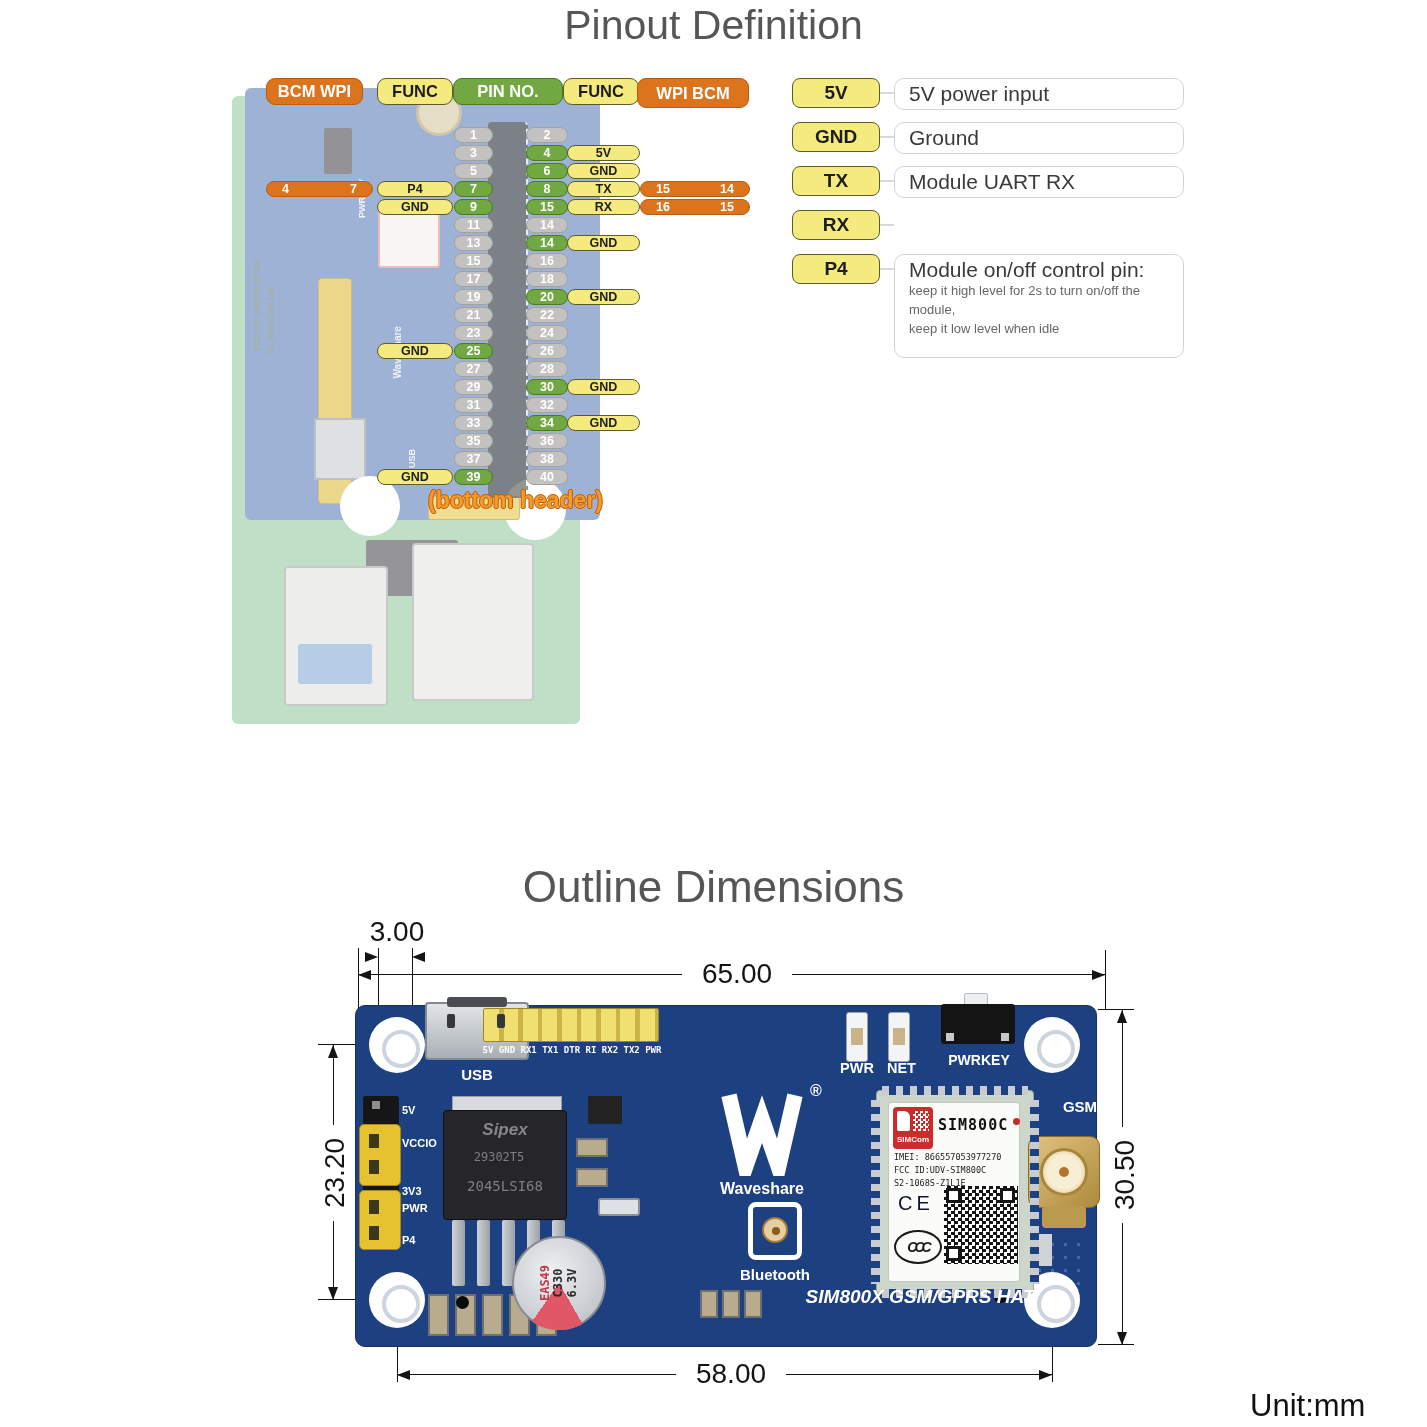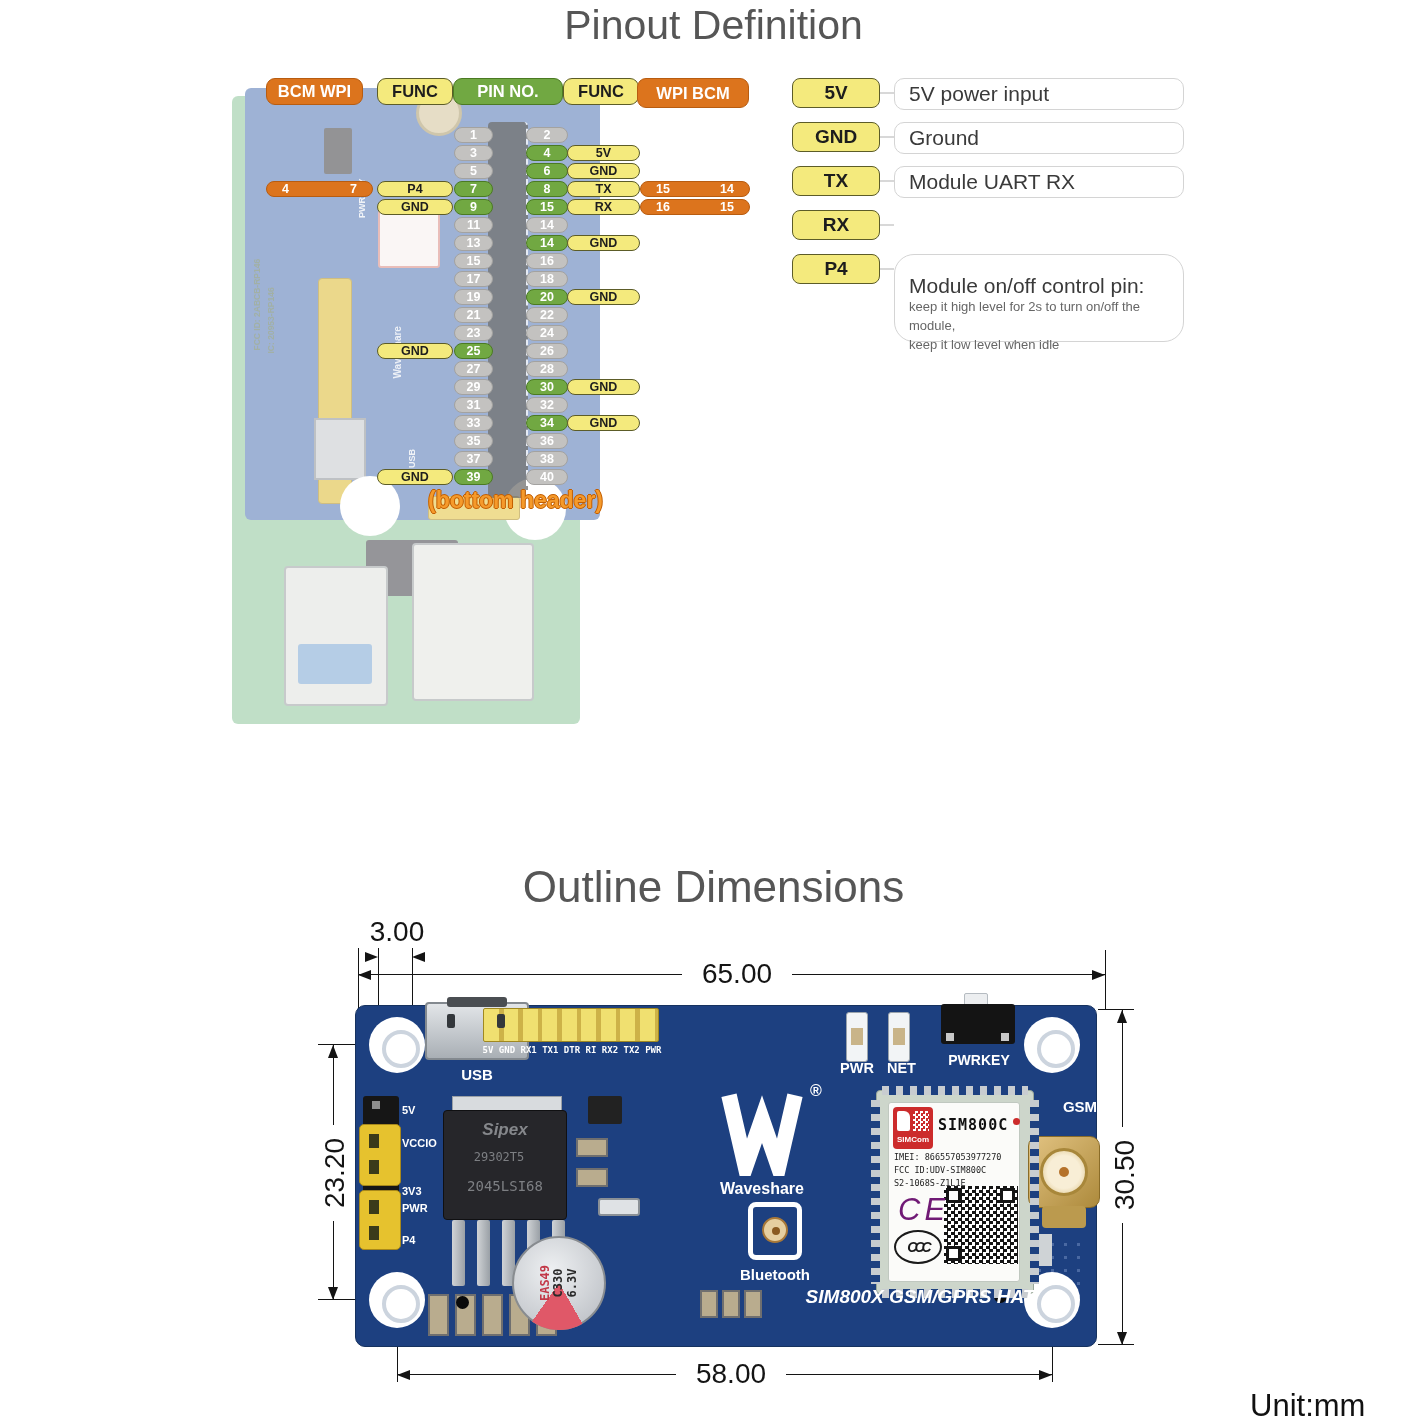--- a/index.html
+++ b/index.html
@@ -16,21 +16,21 @@
   .gray{background:#c3c2c0;border:1.5px solid #a3a2a0;color:#fff;}
   .hdr{font-size:16.5px;border-radius:9px;}
   .pair{justify-content:space-between;padding:0 15px;}
   
   .lg-row{position:absolute;left:792px;display:flex;align-items:flex-start;}
   .lg-badge{position:relative;width:88px;height:30px;font-size:19px;border-radius:8px;flex:none;
             display:flex;align-items:center;justify-content:center;font-weight:bold;box-sizing:border-box;}
   .lg-conn{width:14px;height:2px;background:#d8d8d8;margin-top:14px;flex:none;}
   .lg-box{width:290px;border:1.5px solid #d4d4d4;border-radius:10px;background:#fff;box-sizing:border-box;
           font-size:21px;color:#3a3a3a;padding:0 0 0 14px;display:flex;align-items:center;height:32px;}
-  .lg-box.tall{height:88px;flex-direction:column;align-items:flex-start;justify-content:flex-start;padding-top:19px;border-radius:20px;}
+  .lg-box.tall{height:104px;flex-direction:column;align-items:flex-start;justify-content:flex-start;padding-top:3px;}
   .lg-sub{font-size:13px;color:#666;line-height:1.45;}
   
   .photo{position:absolute;left:232px;top:88px;width:368px;height:642px;opacity:.55;z-index:1;}
   .photo .abs{position:absolute;}
   .vtxt{transform:rotate(-90deg);font-weight:bold;white-space:nowrap;}
   
   .dline-h{position:absolute;height:0;border-top:1.5px solid #141414;}
   .dline-v{position:absolute;width:0;border-left:1.5px solid #141414;}
   .ar{position:absolute;width:0;height:0;border:solid transparent;}
   .ar-l{border-width:5px 13px 5px 0;border-right-color:#141414;}
@@ -290,21 +290,21 @@
   <div class="abs" style="left:888px;top:1102px;width:132px;height:180px;background:#fbfbf9;border:1px solid #c0c8c0;border-radius:3px;z-index:3;"></div>
   <div class="abs" style="left:893px;top:1107px;width:40px;height:42px;background:#cc2b2b;border-radius:4px;z-index:4;"></div>
   <div class="abs" style="left:897px;top:1111px;width:13px;height:20px;background:#fff;border-radius:2px 6px 2px 2px;z-index:5;"></div>
   <div class="abs" style="left:913px;top:1111px;width:16px;height:20px;z-index:5;background:repeating-conic-gradient(#fff 0% 25%,#cc2b2b 0% 50%) 0 0/5px 5px;"></div>
   <div class="abs" style="left:893px;top:1135px;width:40px;text-align:center;font-size:8px;font-weight:bold;color:#fff;z-index:5;">SIMCom</div>
   <div class="abs mono" style="left:938px;top:1116px;width:80px;font-size:15px;font-weight:bold;letter-spacing:1px;color:#111;z-index:4;">SIM800C</div>
   <div class="abs" style="left:1013px;top:1118px;width:7px;height:7px;background:#cc2b2b;border-radius:50%;z-index:4;"></div>
   <div class="abs mono" style="left:894px;top:1152px;width:130px;font-size:8.5px;color:#222;z-index:4;">IMEI: 866557053977270</div>
   <div class="abs mono" style="left:894px;top:1165px;width:130px;font-size:8.5px;color:#222;z-index:4;">FCC ID:UDV-SIM800C</div>
   <div class="abs mono" style="left:894px;top:1178px;width:130px;font-size:8.5px;color:#222;z-index:4;">S2-1068S-Z1L1E</div>
-  <div class="abs" style="left:898px;top:1192px;width:44px;font-size:31px;letter-spacing:4px;color:#701a75;z-index:4;font-style:italic;">CE</div>
+  <div class="abs" style="left:898px;top:1192px;width:44px;font-size:20px;letter-spacing:4px;color:#0f172a;z-index:4;">CE</div>
   <div class="abs" style="left:894px;top:1230px;width:48px;height:34px;border:2.5px solid #1a1a1a;border-radius:50%;z-index:4;
               display:flex;align-items:center;justify-content:center;">
     <span style="font-size:14px;font-weight:bold;font-style:italic;letter-spacing:-3px;color:#1a1a1a;">CCC</span>
   </div>
   <div class="qr">
     <div class="finder" style="left:2px;top:2px;"></div>
     <div class="finder" style="left:56px;top:2px;"></div>
     <div class="finder" style="left:2px;top:60px;"></div>
   </div>
 

